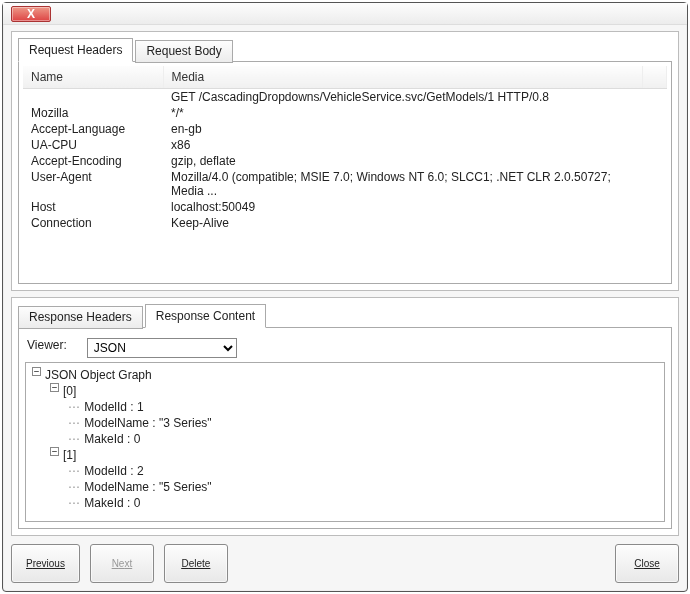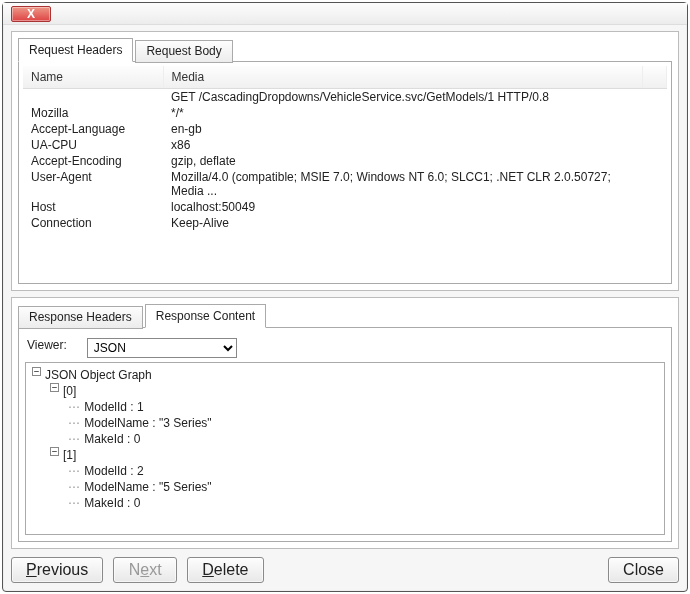--- a/index.html
+++ b/index.html
@@ -133,28 +133,29 @@
     background:#fff;
     cursor:pointer;
     font-family: monospace;
   }
   .toggle::before{content:"−";}
   .dots { color:#999; letter-spacing:1px; }
   .btn-row { display:flex; gap:10px; align-items:center; padding-top:2px; }
   .spacer { flex:1; }
   .btn {
     min-width:64px;
-    padding:3px 14px;
+    padding:13px 14px;
     border:1px solid #8a8a8a;
     border-radius:3px;
     background: linear-gradient(#fdfdfd,#e8e8e8);
-    font-size:16px;
+    font-size:10px;
     cursor:pointer;
     color:#222;
     box-shadow: inset 0 0 0 1px rgba(255,255,255,.6);
+    text-decoration: underline;
   }
   .btn:disabled, .btn.disabled { color:#999; cursor:default; }
   .mn { text-decoration: underline; }
 </style>
 </head>
 <body>
 
 <div class="window">
   <div class="titlebar">
     <div class="close-btn">

